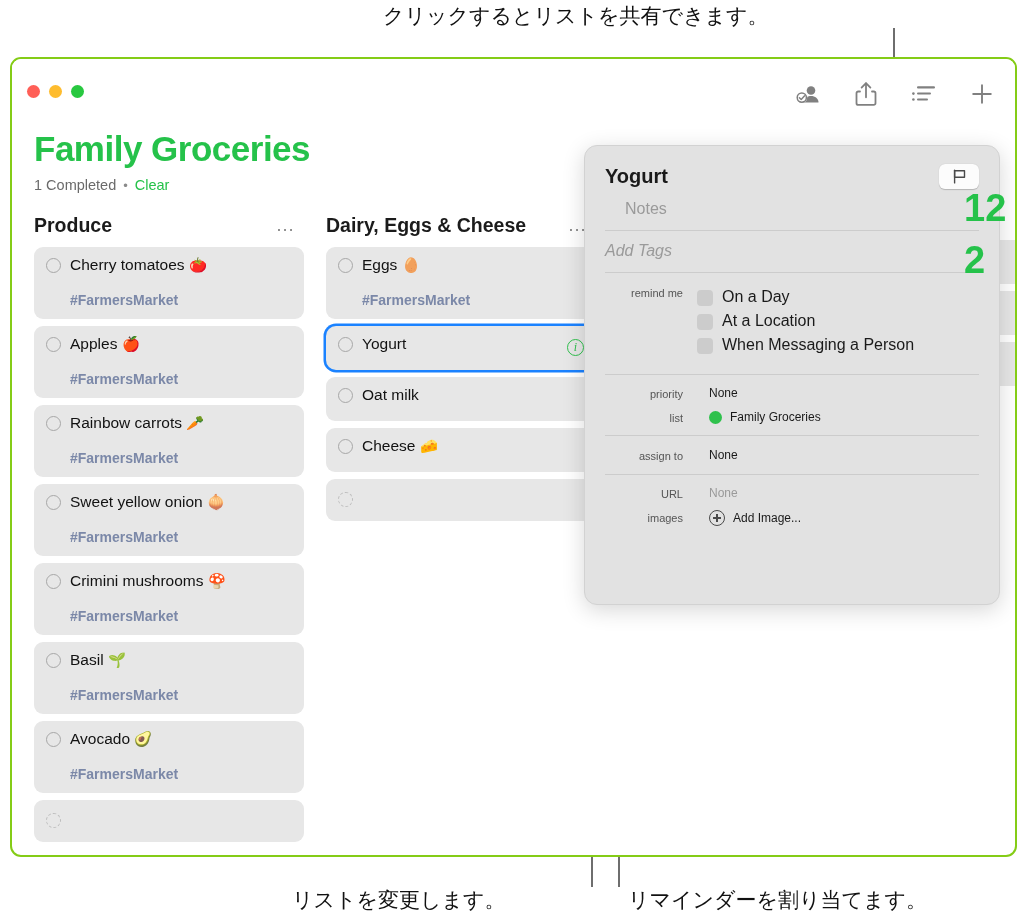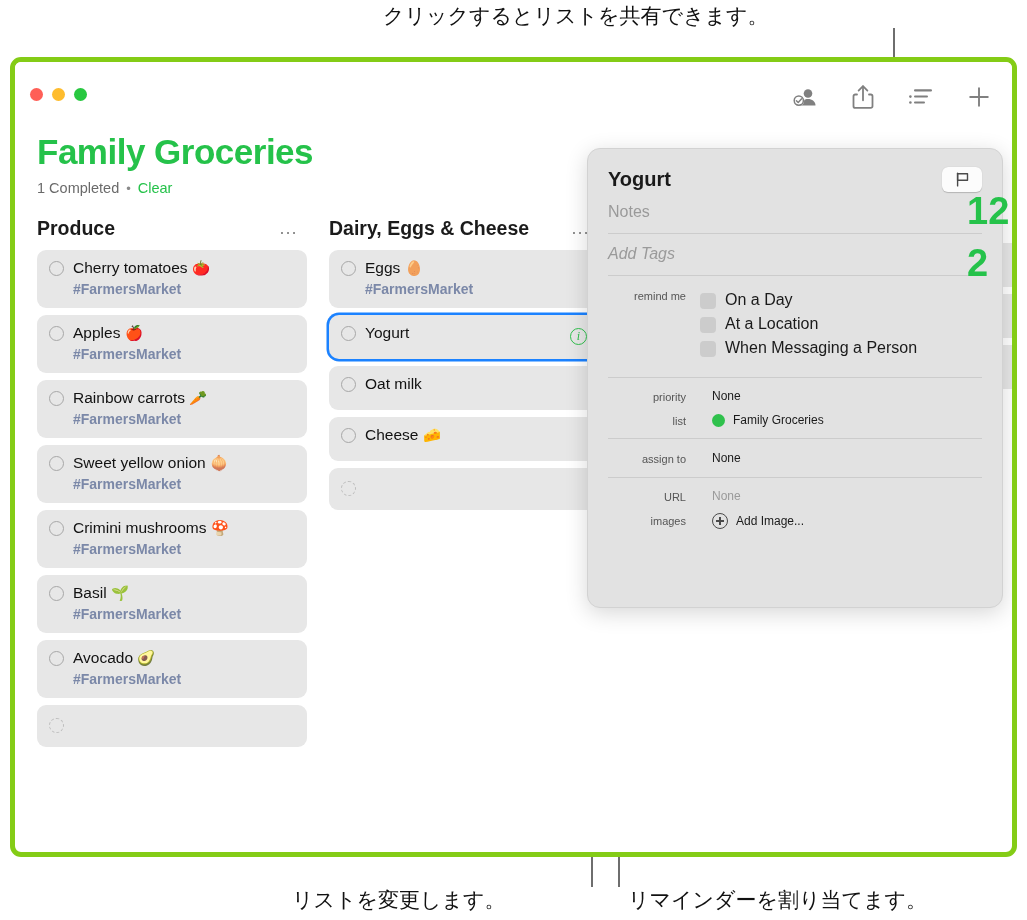--- a/index.html
+++ b/index.html
@@ -24,21 +24,21 @@
     position: absolute;
     background: #6e6e6e;
   }
 
   
   #window {
     position: absolute;
     left: 10px; top: 57px;
     width: 1007px; height: 800px;
     background: #ffffff;
-    border: 5px solid #84cc16;
+    border: 2px solid #84cc16;
     border-radius: 11px;
     overflow: hidden;
   }
 
   
   #titlebar {
     position: relative;
     height: 68px;
     background: #ffffff;
   }
@@ -123,21 +123,21 @@
   }
   .circle.dashed { border-style: dashed; border-color: #bdbdbd; margin-top: 0; }
   .item-body { flex: 1 1 auto; min-width: 0; }
   .item-title {
     font-size: 15.5px; color: #121212; line-height: 18px;
     white-space: nowrap;
   }
   .item-emoji { font-family: "DejaVu Sans", sans-serif; font-size: 14.5px; }
   .item-tag {
     font-size: 14px; font-weight: bold; color: #7b88a8;
-    margin-top: 4px; line-height: 16px;
+    margin-top: 18px; line-height: 16px;
   }
   .info-badge {
     position: absolute; right: 12px; top: 13px;
     width: 17px; height: 17px; border-radius: 50%;
     border: 1.4px solid #2fc04d; color: #2fc04d;
     font-size: 12px; font-style: italic;
     display: flex; align-items: center; justify-content: center;
     font-family: "Liberation Serif", serif;
   }
 
@@ -162,21 +162,21 @@
     overflow: hidden;
   }
   #pop-head { display: flex; align-items: flex-start; justify-content: space-between; }
   #pop-title { font-size: 20px; font-weight: bold; color: #1a1a1a; line-height: 24px; }
   #flag-btn {
     width: 40px; height: 25px; background: #fcfcfc;
     border-radius: 6px; display: flex; align-items: center; justify-content: center;
     box-shadow: 0 0.5px 1px rgba(0,0,0,0.2);
   }
   .pop-placeholder { font-size: 16px; color: #9a9a9a; }
-  .pop-row-notes { padding: 11px 0 12px 0; }
+  .pop-row-notes { padding: 11px 0 12px 0; margin-left: 20px; }
   .pop-sep { height: 1px; background: #cccccc; }
   .pop-row-tags { padding: 11px 0 12px 0; font-style: italic; }
 
   .field-row { display: flex; align-items: flex-start; padding: 5px 0; }
   .field-label {
     width: 92px; flex: 0 0 92px; text-align: right;
     font-size: 11px; color: #555555; padding-right: 14px; padding-top: 2px;
   }
   .field-value { font-size: 12px; color: #1a1a1a; display: flex; align-items: center; gap: 8px; margin-left: 12px; }
   .field-value.muted { color: #9a9a9a; }

